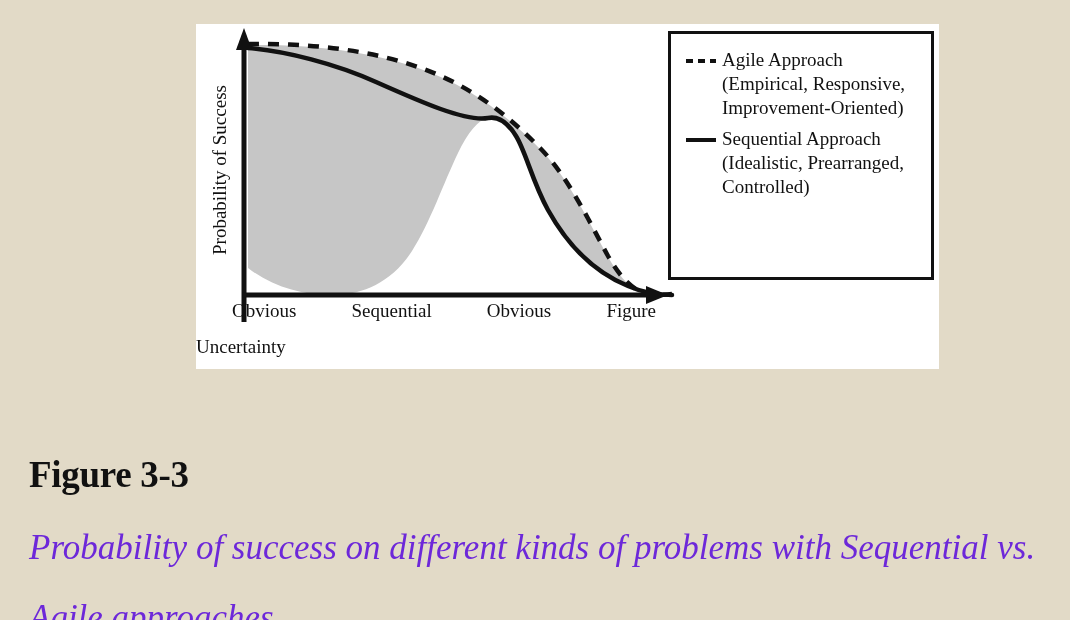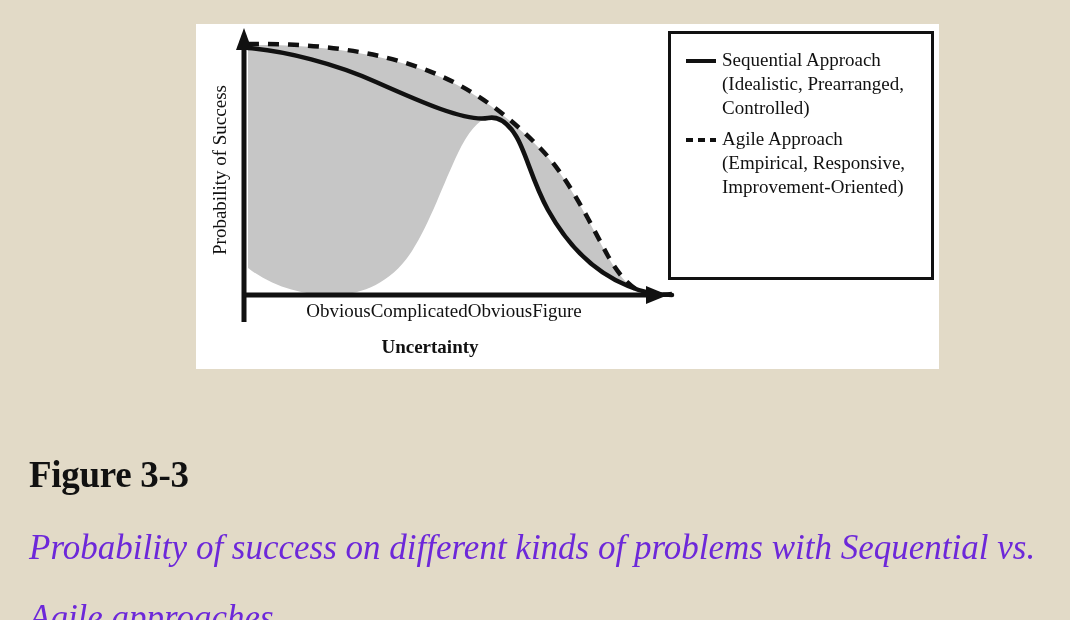--- a/index.html
+++ b/index.html
@@ -46,32 +46,30 @@
     left: -86px;
     top: 135px;
     width: 220px;
     text-align: center;
     transform: rotate(-90deg);
   }
   #x-axis-title {
     left: 0px;
     top: 312px;
     width: 468px;
-    text-align: center;
-    font-weight: bold;
   }
 
   
   #x-tick-labels {
     position: absolute;
     left: 36px;
     top: 276px;
     width: 424px;
     display: flex;
-    justify-content: center;
+    justify-content: space-between;
   }
   .x-tick-label {
     font-size: 19px;
     color: #111111;
     white-space: nowrap;
   }
 
   
   #legend-box {
     position: absolute;
@@ -205,52 +203,52 @@
     <g>
       <line x1="46" y1="271" x2="455" y2="271" stroke="#111111" stroke-width="5"></line>
       <polygon points="472,271 450,262 450,280" fill="#111111"></polygon>
     </g>
   </svg>
 
   <div class="axis-title" id="y-axis-title">Probability of Success</div>
 
   <div id="x-tick-labels">
     <span class="x-tick-label">Obvious</span>
-    <span class="x-tick-label">Complicated</span>
+    <span class="x-tick-label">Sequential</span>
     <span class="x-tick-label">Obvious</span>
     <span class="x-tick-label">Figure</span>
   </div>
 
   <div class="axis-title" id="x-axis-title">Uncertainty</div>
 
   <div id="legend-box">
     <div id="legend-inner">
+
+      <div class="legend-row">
+        <span class="legend-marker">
+          <span class="dashed-line"></span>
+        </span>
+        <span class="legend-text">
+          <span class="ln">Agile Approach</span>
+          <span class="ln">(Empirical, Responsive,</span>
+          <span class="ln">Improvement-Oriented)</span>
+        </span>
+      </div>
 
       <div class="legend-row">
         <span class="legend-marker">
           <span class="solid-line"></span>
         </span>
         <span class="legend-text">
           <span class="ln">Sequential Approach</span>
           <span class="ln">(Idealistic, Prearranged,</span>
           <span class="ln">Controlled)</span>
         </span>
       </div>
 
-      <div class="legend-row">
-        <span class="legend-marker">
-          <span class="dashed-line"></span>
-        </span>
-        <span class="legend-text">
-          <span class="ln">Agile Approach</span>
-          <span class="ln">(Empirical, Responsive,</span>
-          <span class="ln">Improvement-Oriented)</span>
-        </span>
-      </div>
-
 
     </div>
   </div>
 
 </div>
 
 <div id="caption">
   <div id="figure-number">Figure 3-3</div>
   <div id="caption-text">Probability of success on different kinds of problems with Sequential vs. Agile approaches.</div>
 </div>

